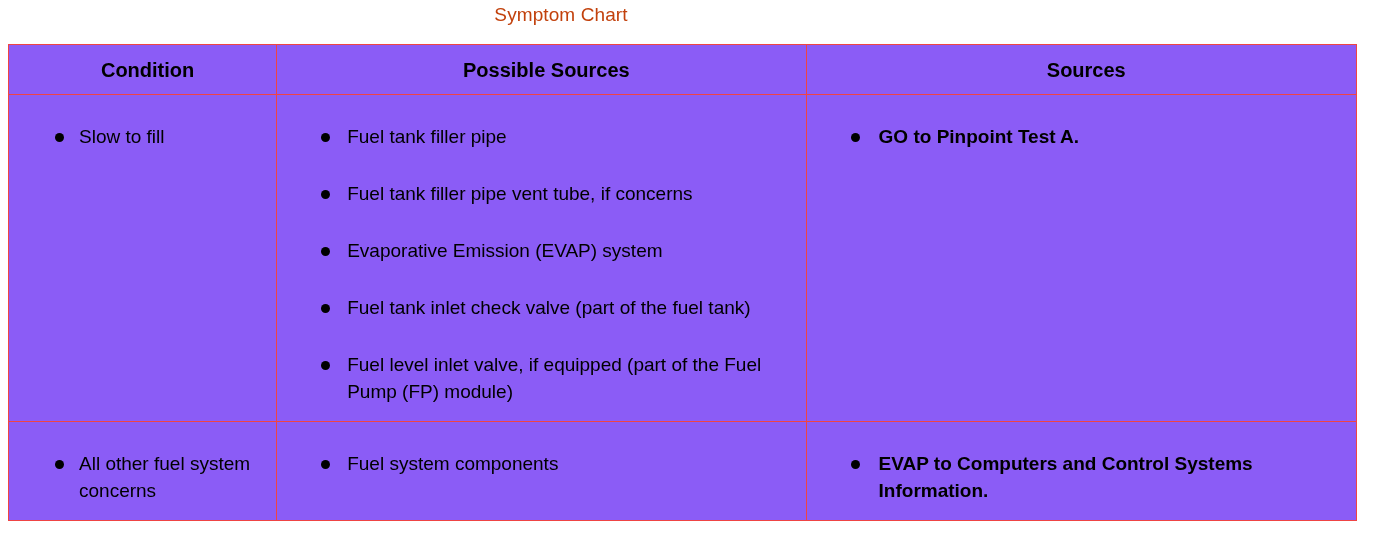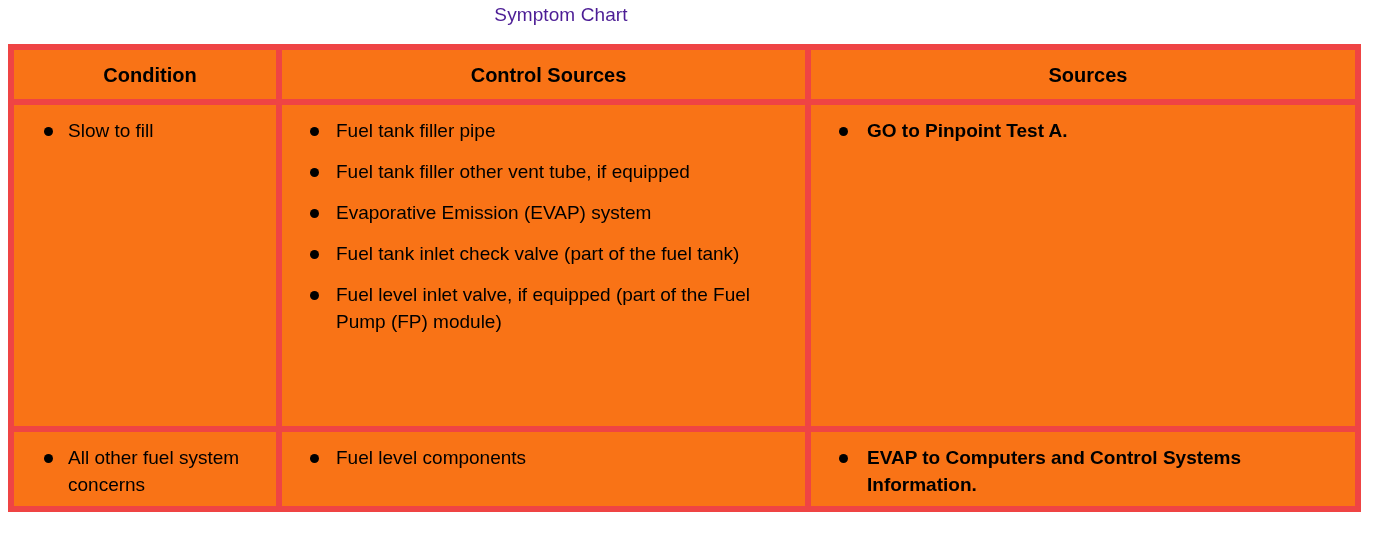--- a/index.html
+++ b/index.html
@@ -19,37 +19,37 @@
   #page-title {
     position: absolute;
     top: 2px;
     left: 0;
     width: 1122px;
     text-align: center;
     font-size: 19px;
     line-height: 26px;
     font-weight: 400;
     letter-spacing: 0.1px;
-    color: #4c1d95;
+    color: #c2410c;
   }
 
   #symptom-table {
     position: absolute;
     left: 8px;
     top: 44px;
     width: 1349px;
     border-collapse: collapse;
     table-layout: fixed;
   }
   #symptom-table td,
   #symptom-table th {
-    border: 6px solid #ef4444;
+    border: 1px solid #ef4444;
     vertical-align: top;
     padding: 0;
-    background: #f97316;
+    background: #8b5cf6;
   }
 
   .col-condition { width: 268px; }
   .col-sources   { width: 529px; }
   .col-action    { width: 550px; }
 
   
   .hdr-cell {
     height: 49px;
   }
@@ -71,21 +71,21 @@
   ul.bullets {
     list-style: none;
     margin: 0;
     padding: 0;
   }
   ul.bullets > li {
     position: relative;
     font-size: 19px;
     line-height: 27px;
     padding-left: 54px;
-    margin: 0;
+    margin: 16px;
     padding-top: 14px;
     padding-right: 8px;
   }
   ul.bullets > li .bullet-dot {
     position: absolute;
     left: 26px;
     top: 24px;
     width: 9px;
     height: 9px;
     background: #000000;
@@ -124,21 +124,21 @@
     <col class="col-condition">
     <col class="col-sources">
     <col class="col-action">
   </colgroup>
   <thead>
     <tr>
       <th class="hdr-cell">
         <div class="hdr-label">Condition</div>
       </th>
       <th class="hdr-cell">
-        <div class="hdr-label">Control Sources</div>
+        <div class="hdr-label">Possible Sources</div>
       </th>
       <th class="hdr-cell">
         <div class="hdr-label">Sources</div>
       </th>
     </tr>
   </thead>
   <tbody>
 
     <tr class="row-sources">
       <td class="body-cell cell-condition">
@@ -150,21 +150,21 @@
         </ul>
       </td>
       <td class="body-cell cell-sources">
         <ul class="bullets">
           <li>
             <span class="bullet-dot"></span>
             <span class="bullet-text">Fuel tank filler pipe</span>
           </li>
           <li>
             <span class="bullet-dot"></span>
-            <span class="bullet-text">Fuel tank filler other vent tube, if equipped</span>
+            <span class="bullet-text">Fuel tank filler pipe vent tube, if concerns</span>
           </li>
           <li>
             <span class="bullet-dot"></span>
             <span class="bullet-text">Evaporative Emission (EVAP) system</span>
           </li>
           <li>
             <span class="bullet-dot"></span>
             <span class="bullet-text">Fuel tank inlet check valve (part of the fuel tank)</span>
           </li>
           <li>
@@ -189,21 +189,21 @@
           <li>
             <span class="bullet-dot"></span>
             <span class="bullet-text">All other fuel system concerns</span>
           </li>
         </ul>
       </td>
       <td class="body-cell cell-sources">
         <ul class="bullets">
           <li>
             <span class="bullet-dot"></span>
-            <span class="bullet-text">Fuel level components</span>
+            <span class="bullet-text">Fuel system components</span>
           </li>
         </ul>
       </td>
       <td class="body-cell cell-action">
         <ul class="bullets">
           <li>
             <span class="bullet-dot"></span>
             <span class="bullet-text">EVAP to Computers and Control Systems Information.</span>
           </li>
         </ul>

